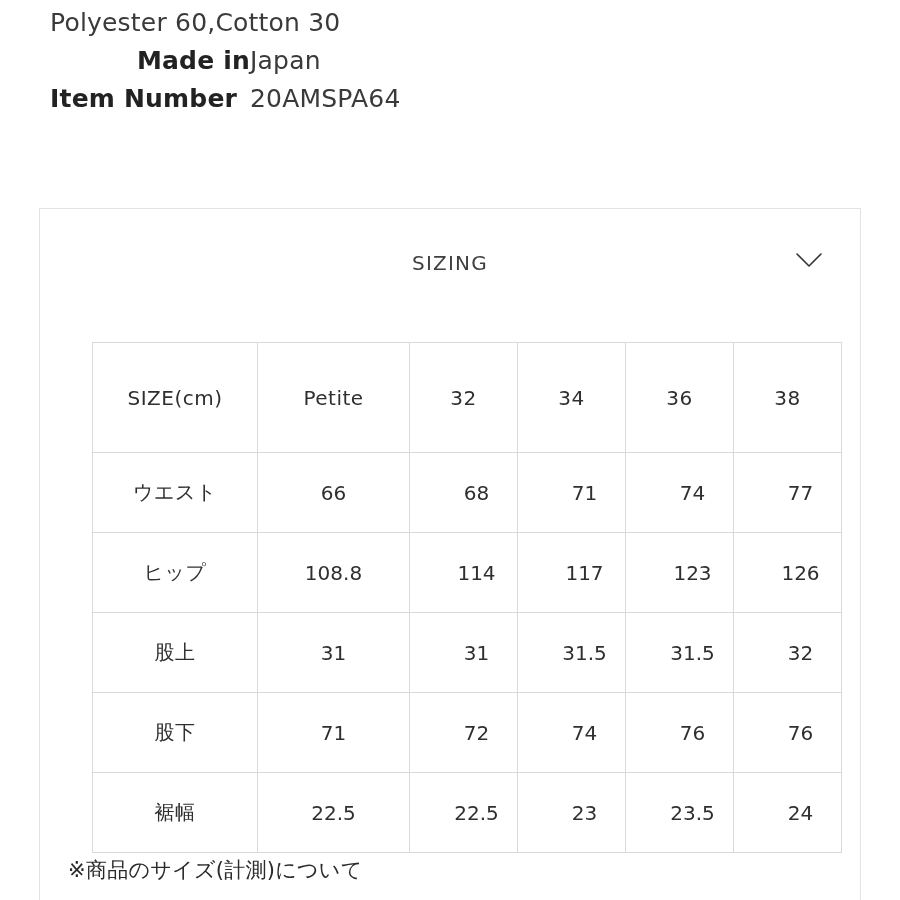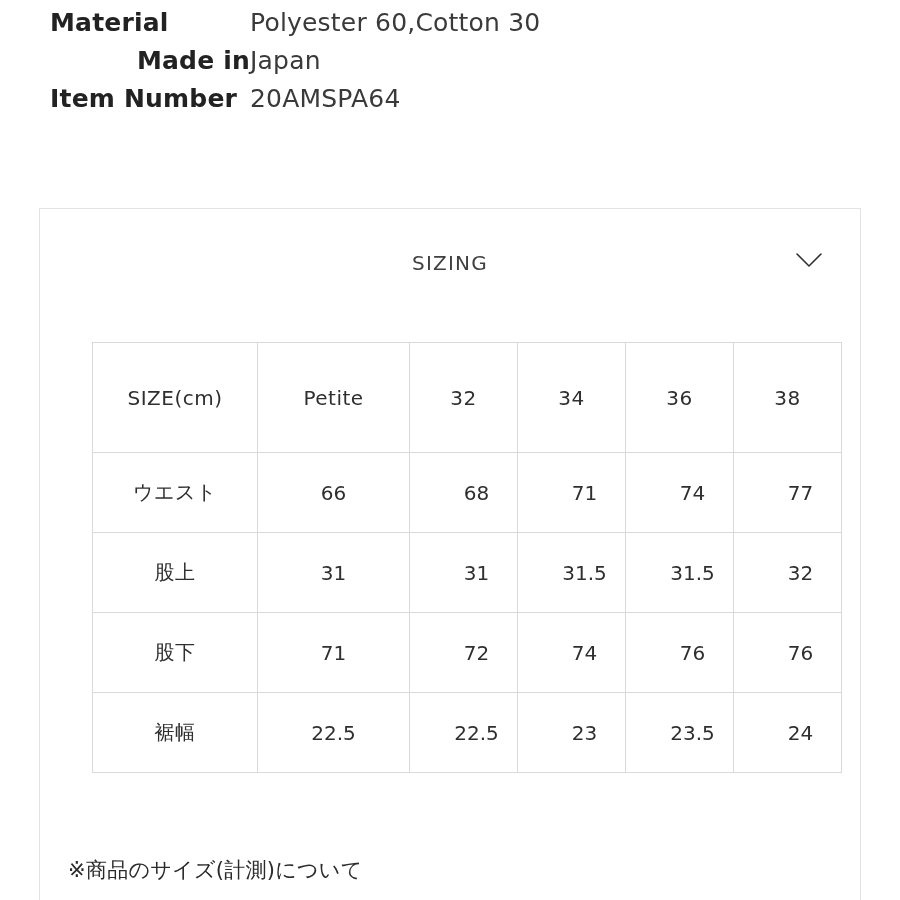--- a/index.html
+++ b/index.html
@@ -154,21 +154,20 @@
     text-underline-offset: 3px;
   }
 </style>
 </head>
 <body>
 
 <div class="page">
 
   <div class="specs">
     <div class="spec-row r1">
-      <div class="spec-label">Material</div>
       <div class="spec-value">Polyester 60,Cotton 30</div>
     </div>
     <div class="spec-row r2">
       <div class="spec-label">Made in</div>
       <div class="spec-value">Japan</div>
     </div>
     <div class="spec-row r3">
       <div class="spec-label">Item Number</div>
       <div class="spec-value">20AMSPA64</div>
     </div>
@@ -200,20 +199,28 @@
         <tbody>
           <tr>
             <td class="row-label">ウエスト</td>
             <td class="cell-val">66</td>
             <td class="cell-val num">68</td>
             <td class="cell-val num">71</td>
             <td class="cell-val num">74</td>
             <td class="cell-val num">77</td>
           </tr>
           <tr>
+            <td class="row-label">ヒップ</td>
+            <td class="cell-val">108.8</td>
+            <td class="cell-val num">114</td>
+            <td class="cell-val num">117</td>
+            <td class="cell-val num">123</td>
+            <td class="cell-val num">126</td>
+          </tr>
+          <tr>
             <td class="row-label">股上</td>
             <td class="cell-val">31</td>
             <td class="cell-val num">31</td>
             <td class="cell-val num">31.5</td>
             <td class="cell-val num">31.5</td>
             <td class="cell-val num">32</td>
           </tr>
           <tr>
             <td class="row-label">股下</td>
             <td class="cell-val">71</td>

